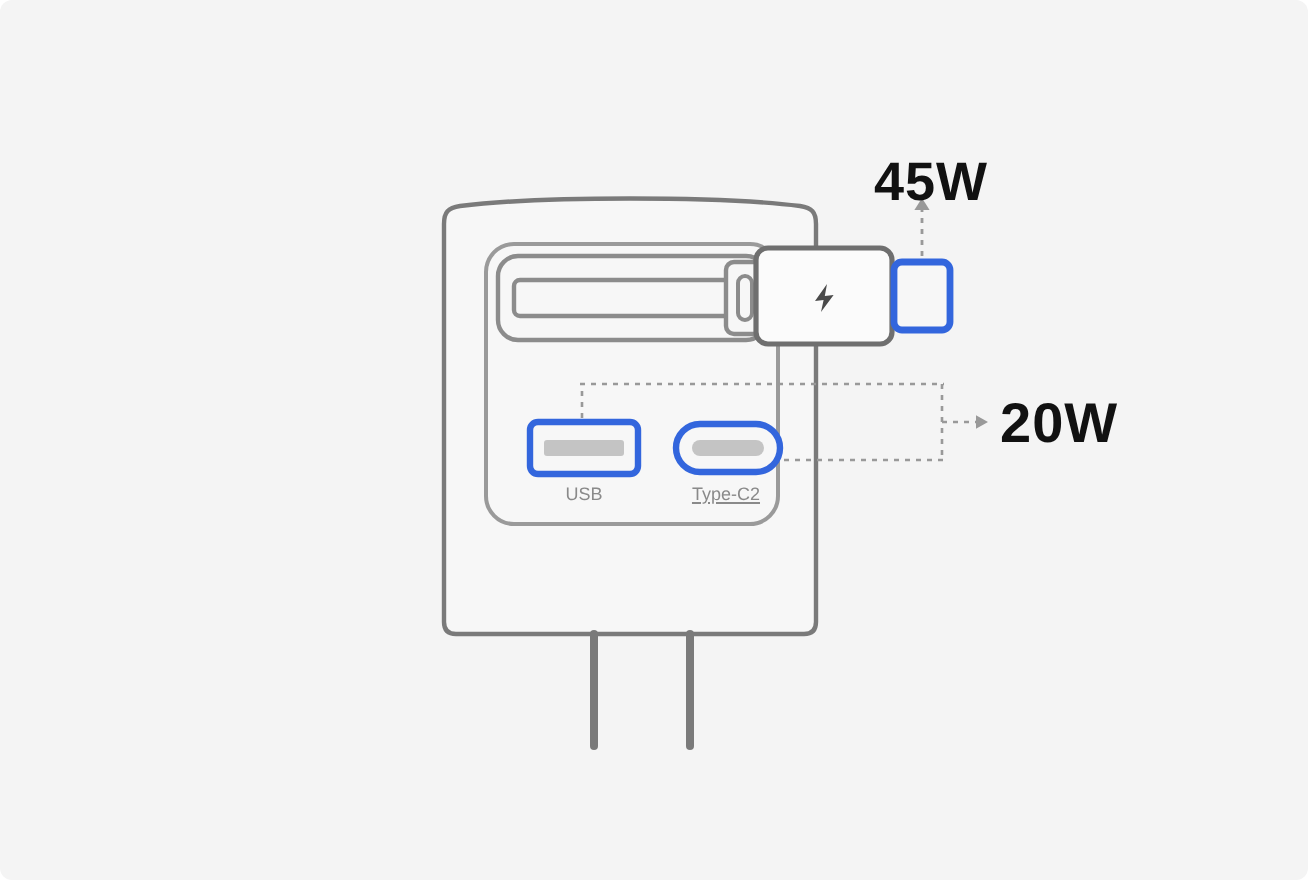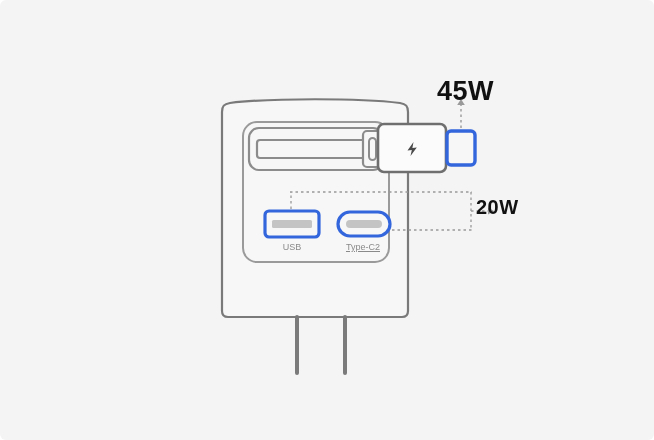--- a/index.html
+++ b/index.html
@@ -33,23 +33,23 @@
     color: #111111;
     letter-spacing: 0.5px;
     white-space: nowrap;
   }
   #label-45w {
     left: 437px;
     top: 76px;
     font-size: 27px;
   }
   #label-20w {
-    left: 476px;
+    left: 500px;
     top: 196px;
-    font-size: 20px;
+    font-size: 28px;
   }
   .port-label {
     position: absolute;
     font-family: "Liberation Sans", sans-serif;
     font-size: 9px;
     color: #8a8a8a;
     white-space: nowrap;
     text-align: center;
   }
   #label-usb {

